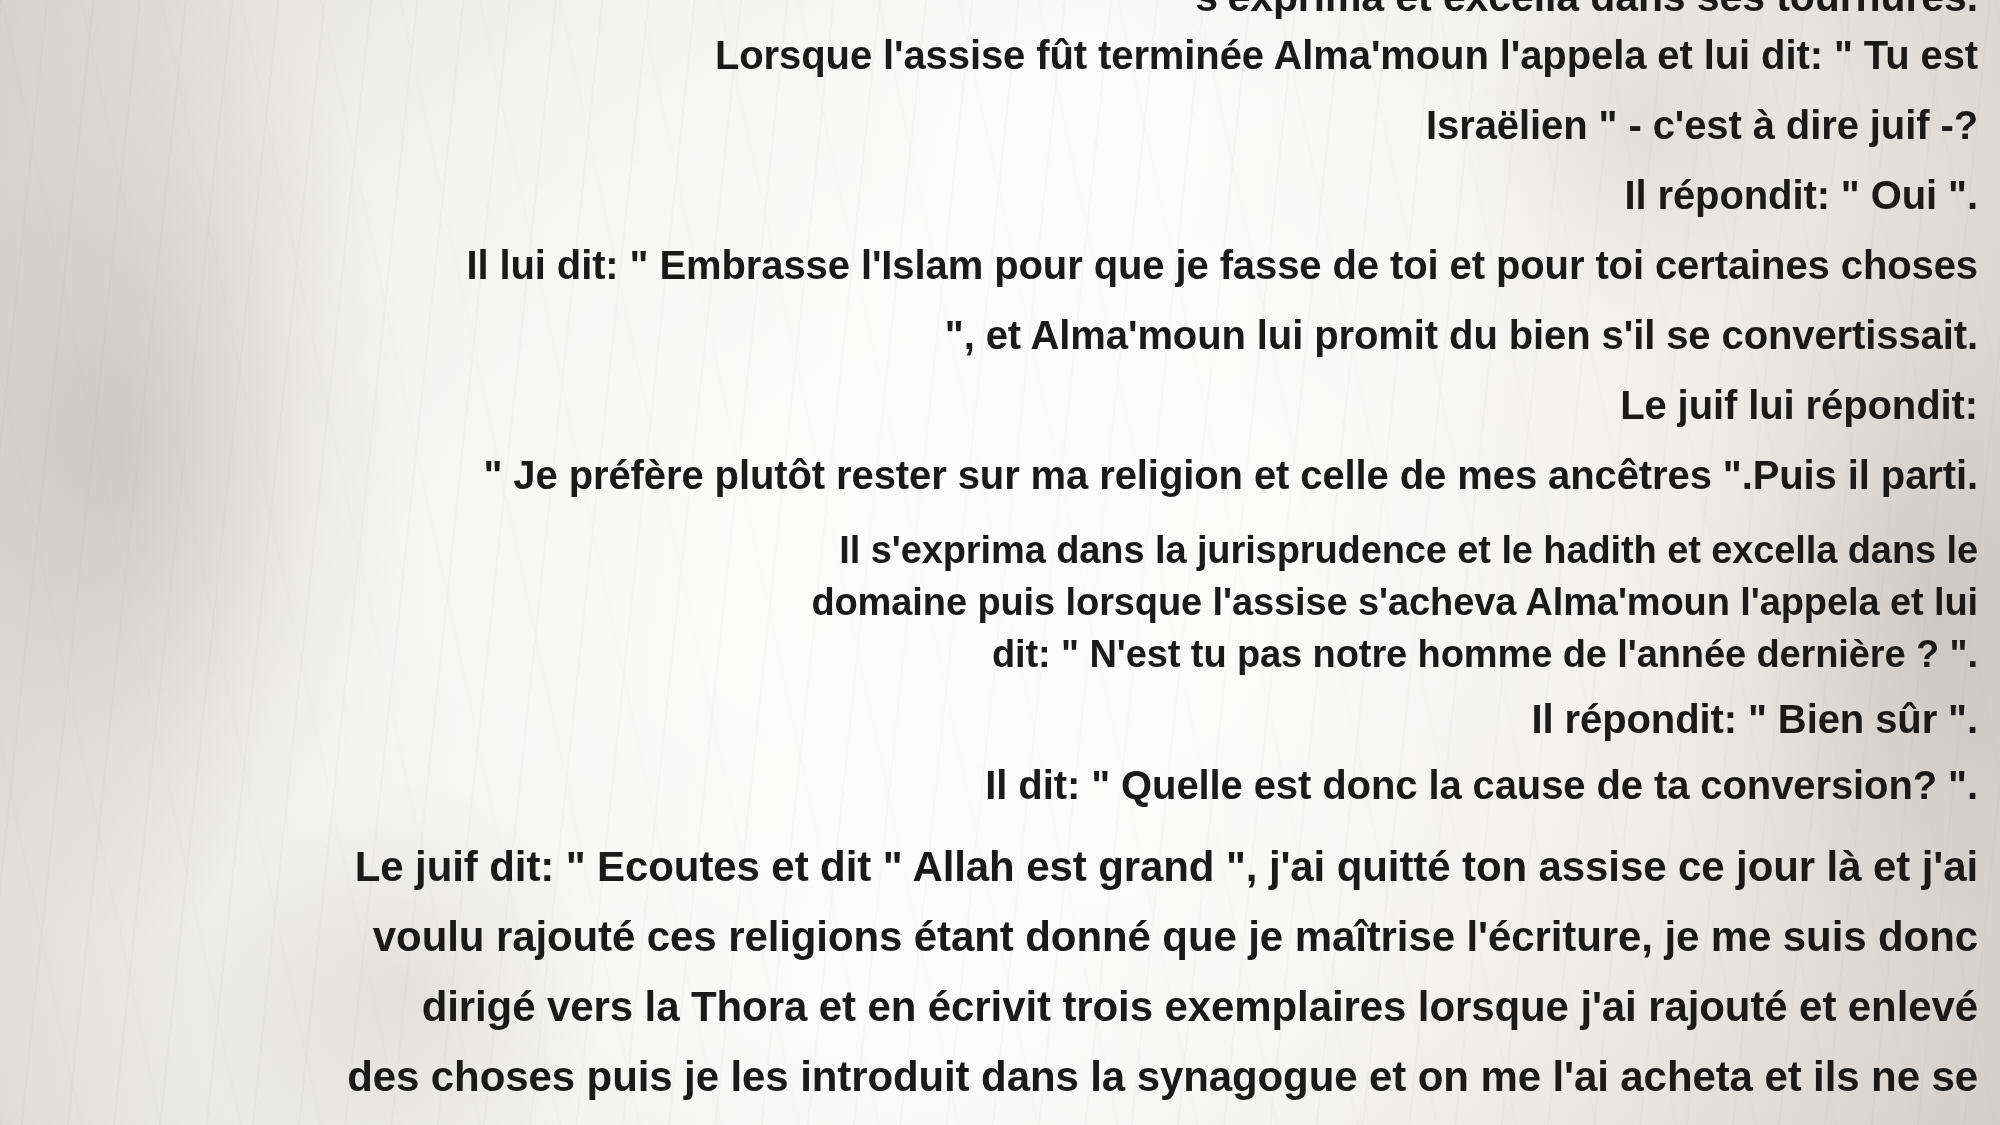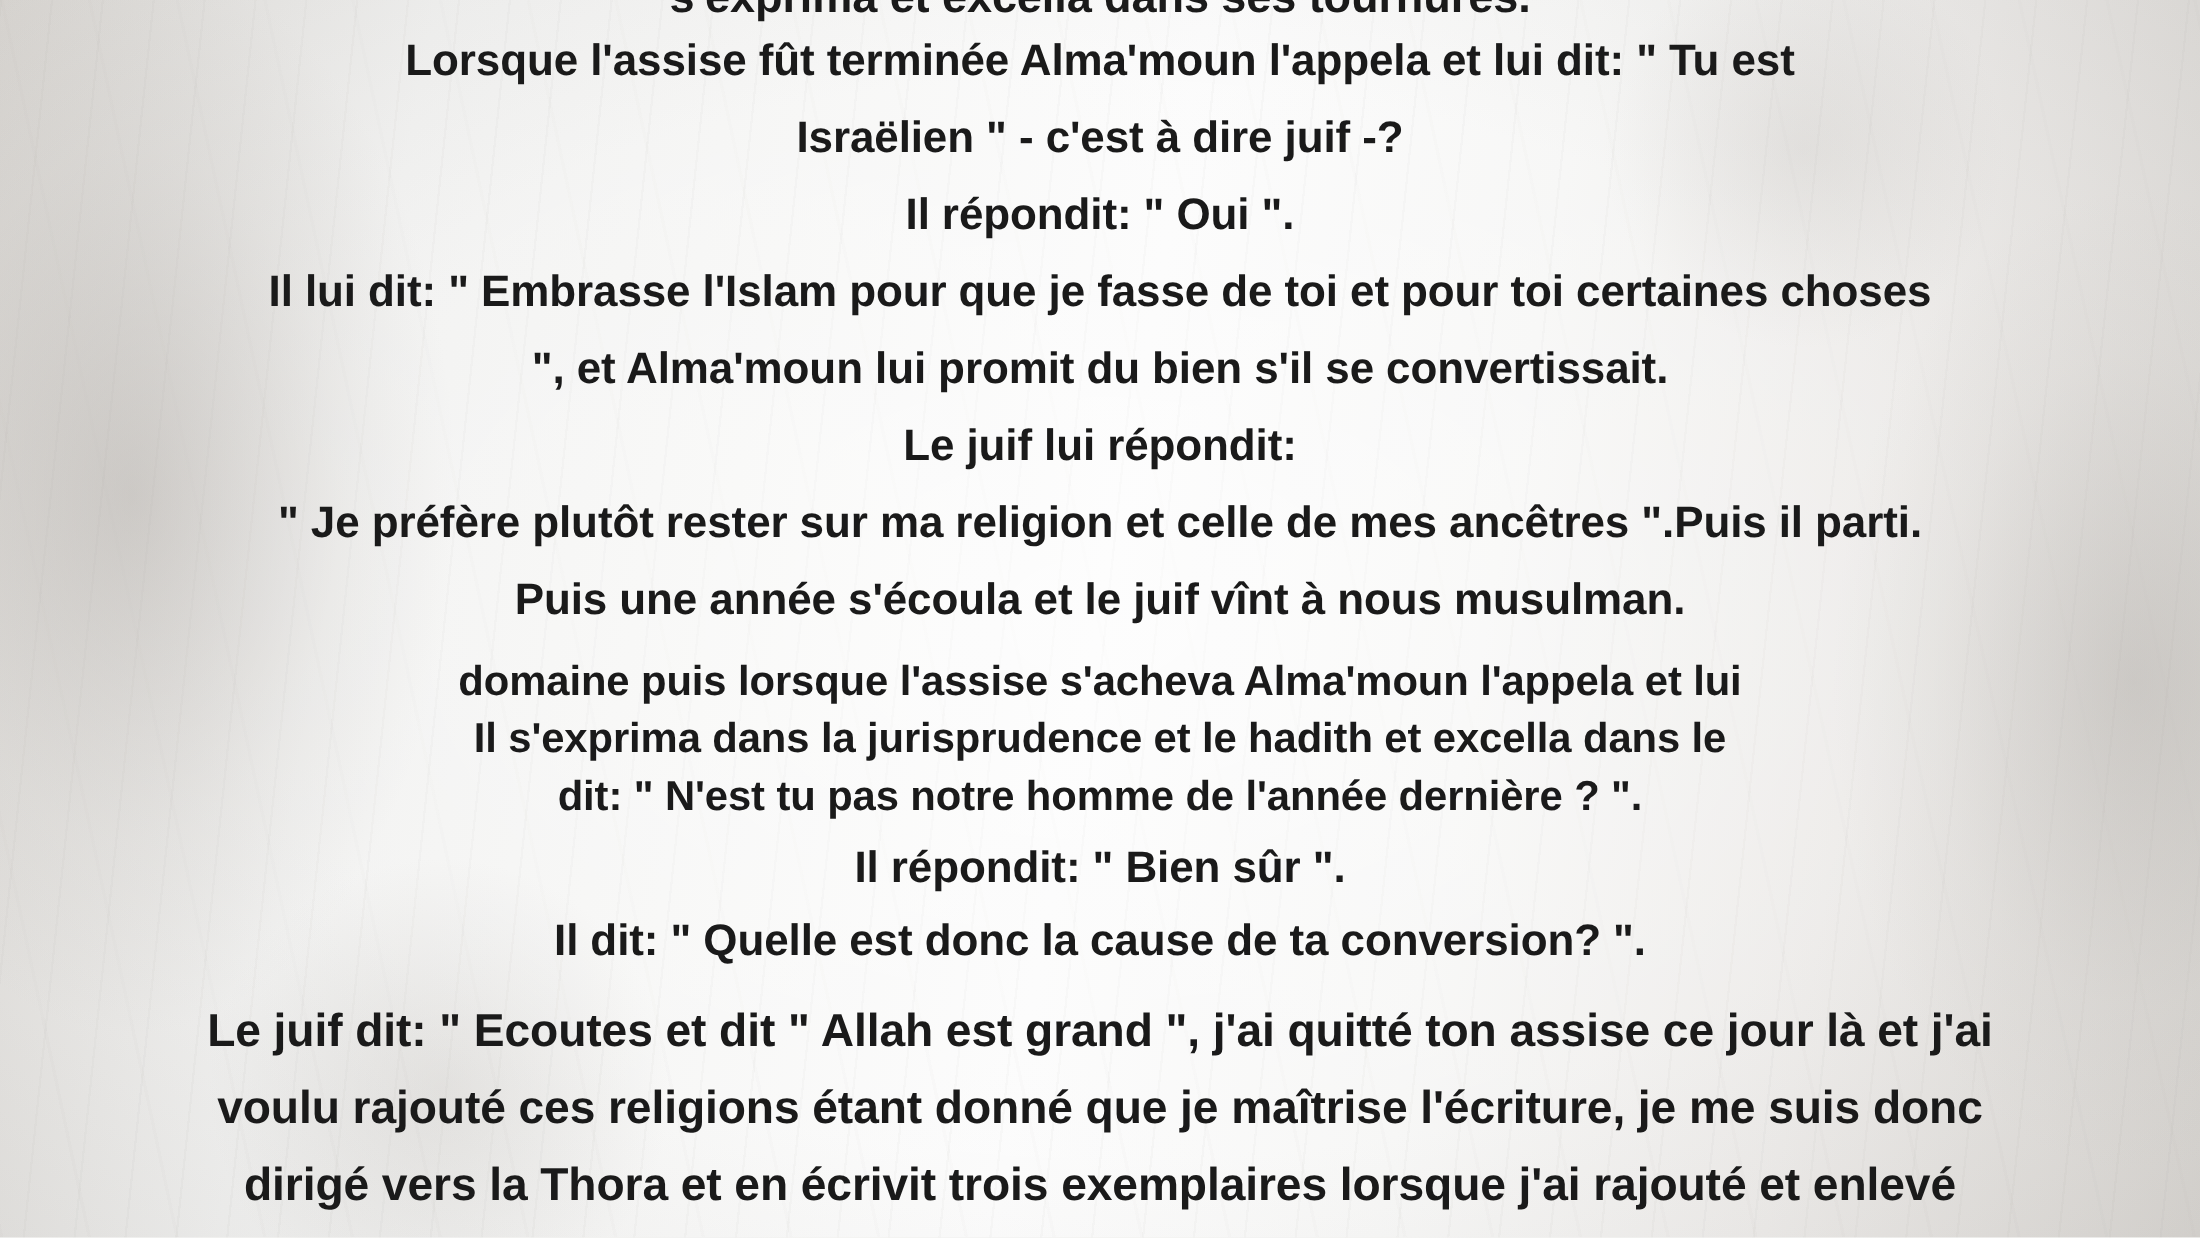--- a/index.html
+++ b/index.html
@@ -57,21 +57,21 @@
 
   #content {
     position: relative;
     z-index: 3;
     padding: 0 22px;
     box-sizing: border-box;
     width: 2000px;
   }
 
   .line {
-    text-align: center;
+    text-align: right;
     color: #1a1a1a;
     font-weight: bold;
     letter-spacing: -0.1px;
     white-space: nowrap;
   }
 
   
   .block-top .line {
     font-size: 41px;
     line-height: 46px;
@@ -119,28 +119,27 @@
     </div>
 
     <div class="block-a">
       <div class="line">Lorsque l'assise fût terminée Alma'moun l'appela et lui dit: " Tu est</div>
       <div class="line">Israëlien " - c'est à dire juif -?</div>
       <div class="line">Il répondit: " Oui ".</div>
       <div class="line">Il lui dit: " Embrasse l'Islam pour que je fasse de toi et pour toi certaines choses</div>
       <div class="line">", et Alma'moun lui promit du bien s'il se convertissait.</div>
       <div class="line">Le juif lui répondit:</div>
       <div class="line">" Je préfère plutôt rester sur ma religion et celle de mes ancêtres ".Puis il parti.</div>
-      <div class="line">Puis une année s'écoula et le juif vînt à nous musulman.</div>
     </div>
 
     <div class="spacer-md"></div>
 
     <div class="block-b">
+      <div class="line">Il s'exprima dans la jurisprudence et le hadith et excella dans le</div>
       <div class="line">domaine puis lorsque l'assise s'acheva Alma'moun l'appela  et lui</div>
-      <div class="line">Il s'exprima dans la jurisprudence et le hadith et excella dans le</div>
       <div class="line">dit: " N'est tu pas notre homme de l'année dernière ? ".</div>
     </div>
 
     <div class="spacer-sm"></div>
 
     <div class="block-c">
       <div class="line">Il répondit: " Bien sûr ".</div>
       <div class="line">Il dit: " Quelle est donc la cause de ta conversion? ".</div>
     </div>
 

